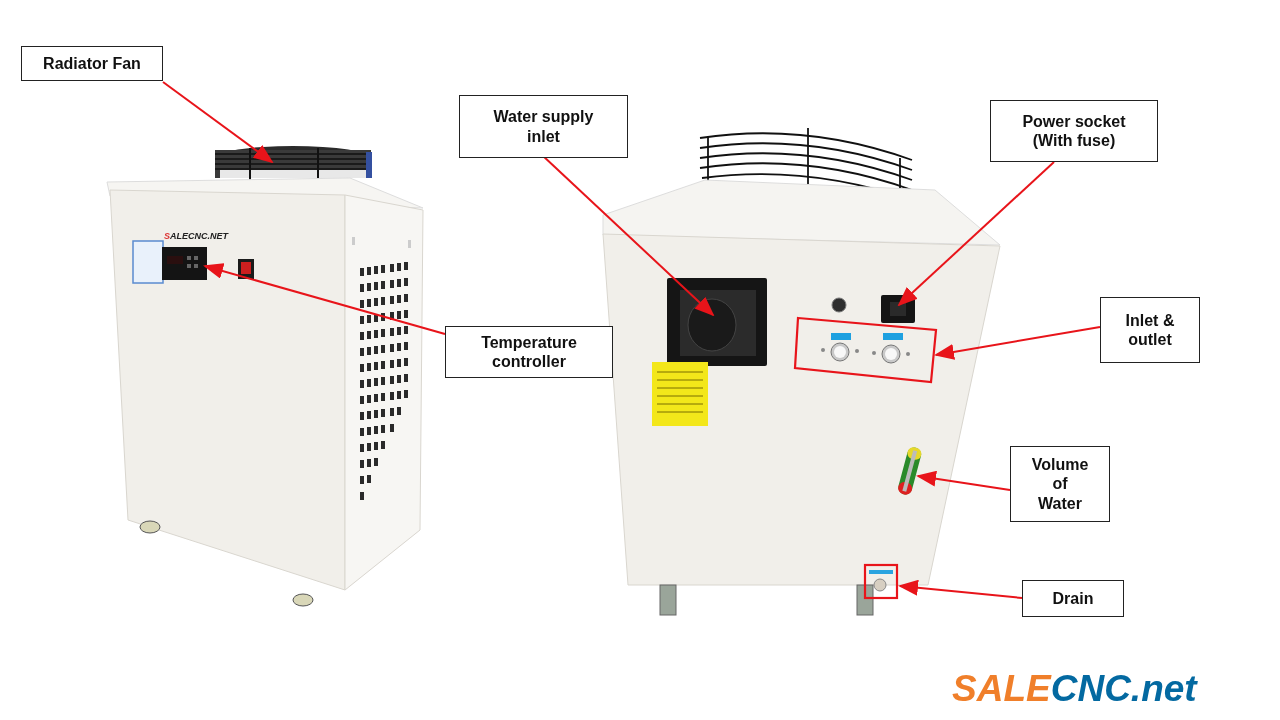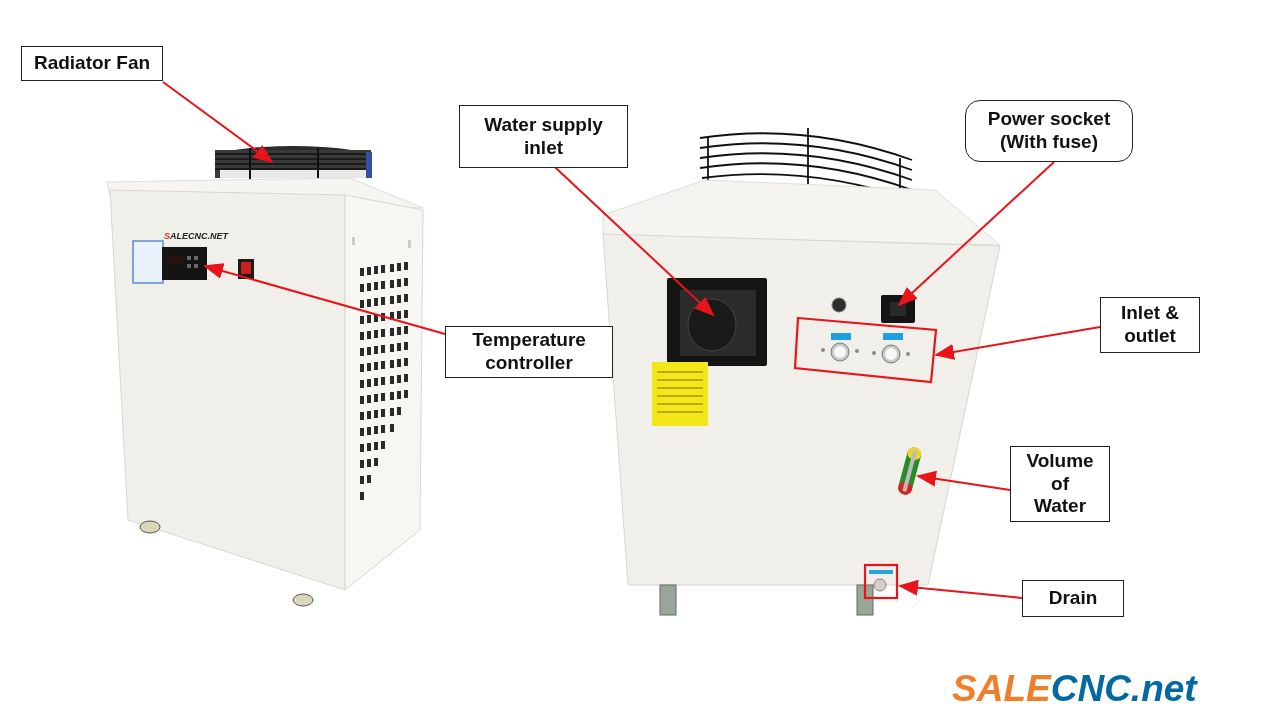--- a/index.html
+++ b/index.html
@@ -2,21 +2,21 @@
 <html><head>
   <meta charset="utf-8">
   <style>
     html, body { margin: 0; padding: 0; }
     body {
       width: 1280px; height: 720px; background: #ffffff; position: relative; overflow: hidden;
       font-family: "Liberation Sans", sans-serif;
     }
     .callout {
       position: absolute; background: #fff; border: 1.5px solid #222;
-      font-weight: bold; font-size: 19px; color: #111; text-align: center;
+      font-weight: bold; font-size: 16px; color: #111; text-align: center;
       display: flex; align-items: center; justify-content: center; line-height: 1.2;
       box-sizing: border-box; padding: 2px 6px; white-space: pre-line; z-index: 5;
     }
     svg.layer { position: absolute; left: 0; top: 0; z-index: 1; }
     svg.arrows { position: absolute; left: 0; top: 0; z-index: 4; pointer-events: none; }
     .logo {
       position: absolute; left: 952px; top: 668px; font-size: 37px; font-weight: bold;
       font-style: italic; letter-spacing: 0px; z-index: 5;
     }
     .logo .sale { color: #f07f2a; font-variant: small-caps; text-align: center; }
@@ -243,27 +243,27 @@
     <line x1="1054" y1="162" x2="899" y2="305" marker-end="url(#ah)"></line>
     <line x1="1100" y1="327" x2="936" y2="355" marker-end="url(#ah)"></line>
     <line x1="1010" y1="490" x2="918" y2="476" marker-end="url(#ah)"></line>
     <line x1="1022" y1="598" x2="900" y2="586" marker-end="url(#ah)"></line>
     <polygon points="798,318 936,330 931,382 795,368" stroke-width="2.2"></polygon>
     <rect x="865" y="565" width="32" height="33" stroke-width="2.2"></rect>
   </g>
 </svg>
 
 <div class="callout" style="left:21px; top:46px; width:142px; height:35px;">Radiator Fan</div>
-<div class="callout" style="left:459px; top:105px; width:169px; height:63px;">Water supply
+<div class="callout" style="left:459px; top:95px; width:169px; height:63px;">Water supply
 inlet</div>
-<div class="callout" style="left:965px; top:100px; width:168px; height:62px;border-radius:15px;">Power socket
+<div class="callout" style="left:990px; top:100px; width:168px; height:62px;">Power socket
 (With fuse)</div>
 <div class="callout" style="left:445px; top:326px; width:168px; height:52px;">Temperature
 controller</div>
-<div class="callout" style="left:1100px; top:297px; width:100px; height:56px;">Inlet &amp;
+<div class="callout" style="left:1100px; top:297px; width:100px; height:66px;">Inlet &amp;
 outlet</div>
 <div class="callout" style="left:1010px; top:446px; width:100px; height:76px;">Volume
 of
 Water</div>
 <div class="callout" style="left:1022px; top:580px; width:102px; height:37px;">Drain</div>
 
 <div class="logo">
   <span class="sale">SALE</span><span class="cnc">CNC.net</span>
 </div>
 

